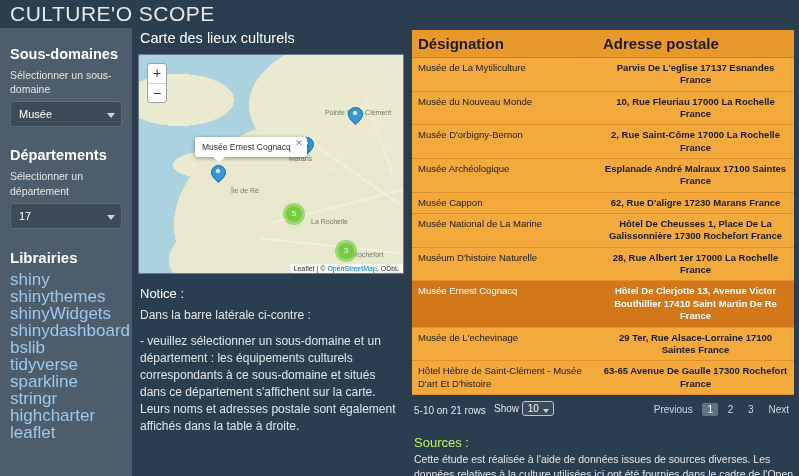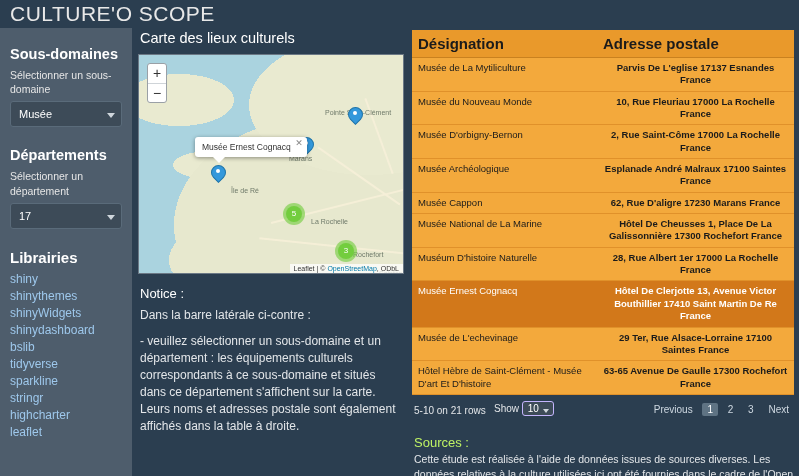--- a/index.html
+++ b/index.html
@@ -48,21 +48,21 @@
   }
   .select-box .caret {
     position: absolute; right: 6px; top: 11px;
     width: 0; height: 0;
     border-left: 4px solid transparent;
     border-right: 4px solid transparent;
     border-top: 5px solid #cfd6dc;
   }
   .lib-h { font-size: 15px; font-weight: 700; color: #ffffff; margin: 14px 0 5px 0; }
   .lib-item {
-    color: #9ec8ec; font-size: 12px; line-height: 17px;
+    color: #9ec8ec; font-size: 17px; line-height: 17px;
     text-decoration: none; display: block;
   }
 
   
   .mid {
     position: absolute; left: 138px; top: 30px;
     width: 266px; height: 446px;
   }
   .col-title {
     font-size: 14.5px; color: #ffffff; font-weight: 400;

